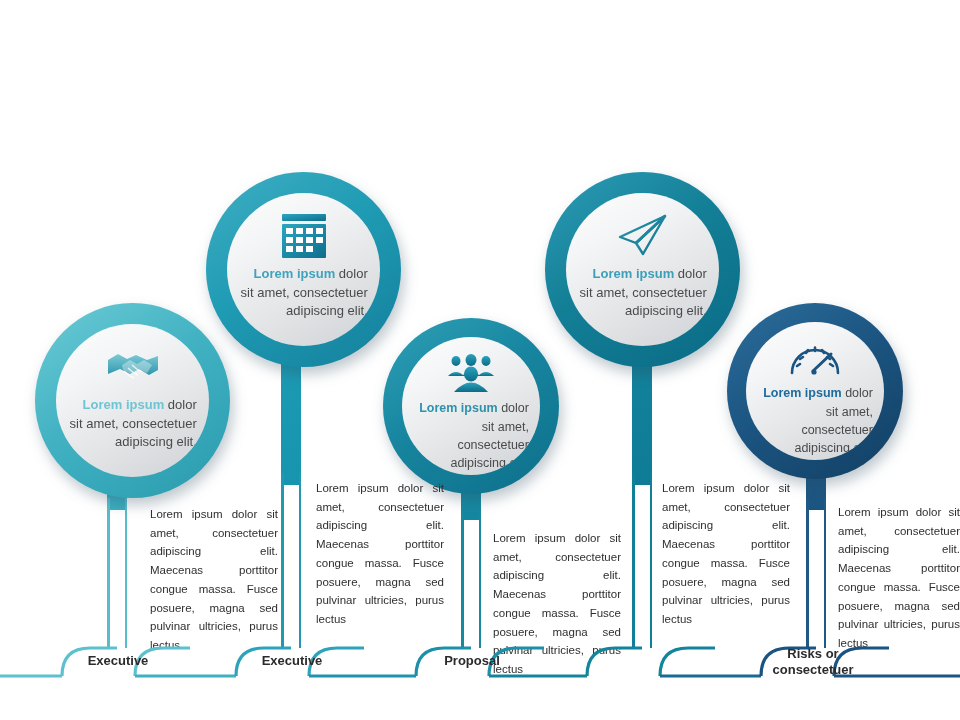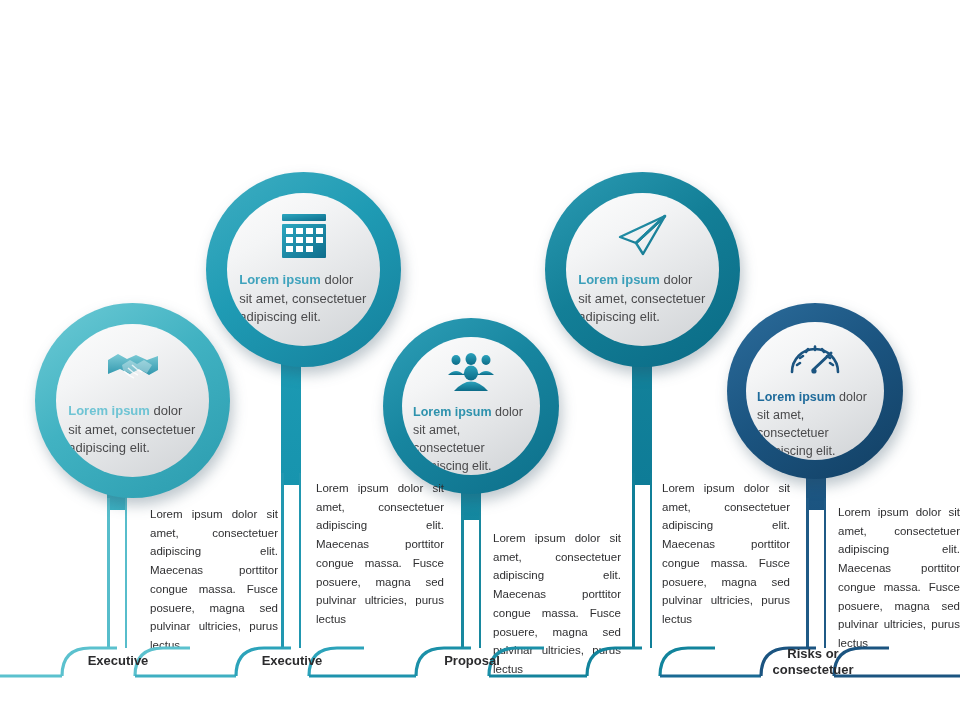--- a/index.html
+++ b/index.html
@@ -66,23 +66,22 @@
     overflow: hidden;
   }
   .node-icon {
     margin-top: 9%;
     height: 58px;
     display: flex;
     align-items: center;
     justify-content: center;
   }
   .node-text {
-    margin-top: 6px;
     width: 84%;
-    text-align: left;
+    text-align: right;
     font-size: 13px;
     line-height: 1.45;
     color: #4a4a4c;
   }
   .node-text .hl {
     font-weight: bold;
   }
 
   
   .body-text {

